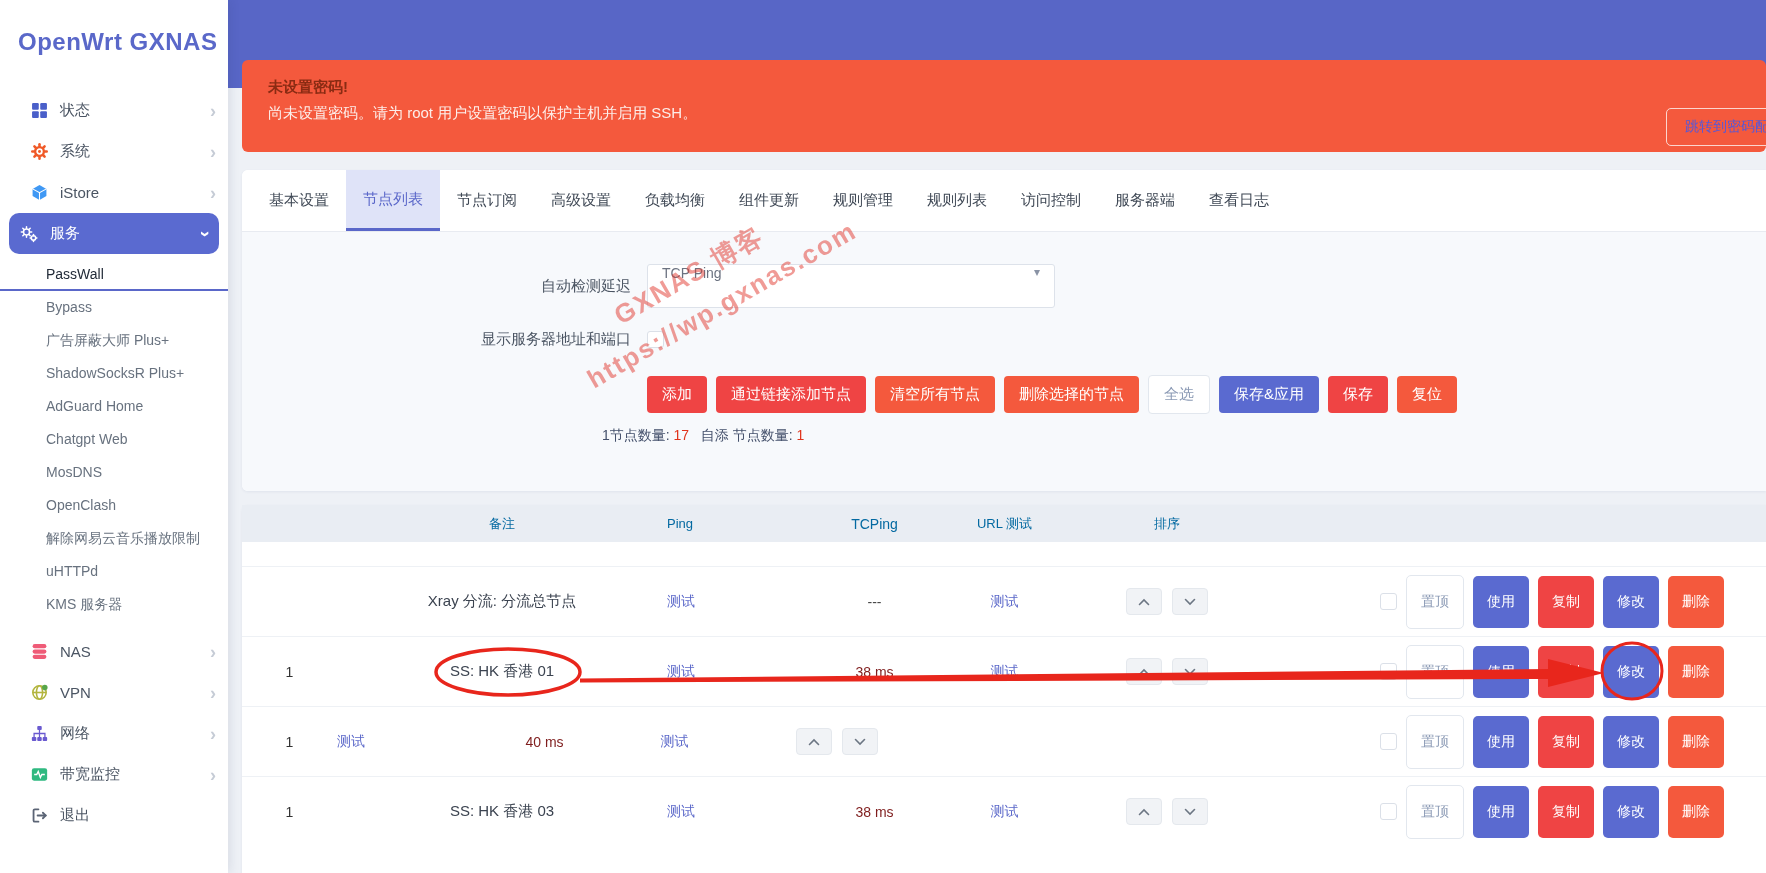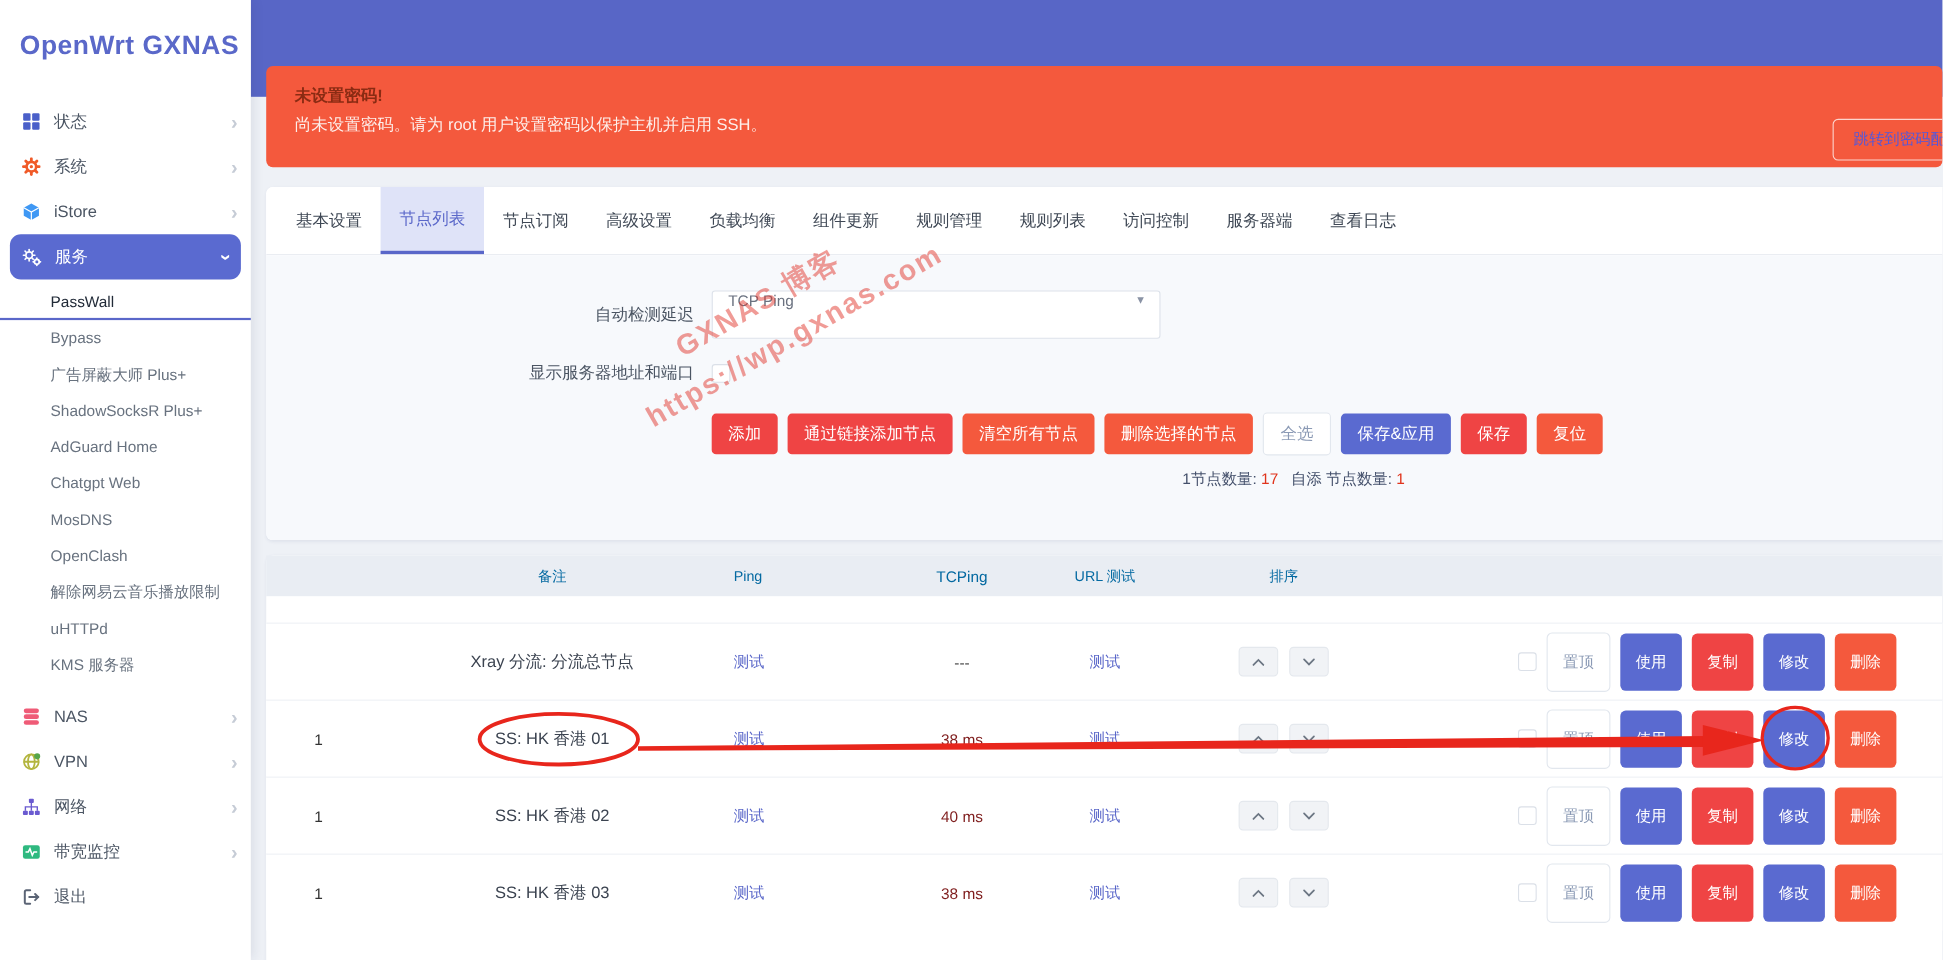--- a/index.html
+++ b/index.html
@@ -5,21 +5,21 @@
   * { margin:0; padding:0; box-sizing:border-box; }
   html,body { width:1766px; height:873px; overflow:hidden; background:#eef1f6;
     font-family:"Liberation Sans","DejaVu Sans",sans-serif; }
   .page { display:flex; width:1766px; height:873px; position:relative; }
 
   
   .sidebar { flex:0 0 228px; width:228px; background:#fff; position:relative; z-index:3;
     box-shadow:2px 0 10px rgba(30,40,80,.10); }
   .logo { padding:28px 0 0 18px; height:90px; font-size:24px; font-weight:bold;
     color:#5a68c9; letter-spacing:.5px; }
-  .mi { display:flex; align-items:center; height:41px; padding:0 12px 0 18px;
+  .mi { display:flex; align-items:center; height:41px; padding:0 12px 0 29px;
     color:#4b5563; font-size:15px; cursor:pointer; }
   .mi .ic { width:20px; height:18px; margin-right:11px; display:flex; align-items:center; justify-content:center; }
   .mi .lbl { flex:1; }
   .chev { color:#c6ccd6; font-size:18px; line-height:1; font-weight:bold; }
   .mi.active { background:#5a6ad0; color:#fff; border-radius:10px; margin:0 9px; padding:0 10px; }
   .mi.active .chev { color:#fff; display:inline-block; transform:rotate(90deg); }
   .submenu { padding:4px 0 10px; }
   .smi { height:33px; line-height:33px; padding-left:46px; font-size:14px; color:#68727f; cursor:pointer; }
   .smi.active { color:#222b38; border-bottom:2px solid #5a67c9; }
 
@@ -50,21 +50,21 @@
   .caret { color:#8a93a5; font-size:12px; }
   .checkbox { width:17px; height:17px; border:1px solid #dbe0e8; border-radius:3px;
     background:#fff; display:inline-block; cursor:pointer; }
   .btn-row { display:flex; gap:9px; margin:26px 0 0 405px; align-items:center; }
   .btn { border:none; border-radius:4px; color:#fff; font-size:15px; padding:9px 15px;
     cursor:pointer; font-family:inherit; white-space:nowrap; }
   .btn.blue { background:#ef4444; }
   .btn.indigo { background:#5a6ad0; }
   .btn.orange { background:#f4593d; }
   .btn.ghost { background:#fff; border:1px solid #e2e7ee; color:#8b9ab5; }
-  .count-line { margin:13px 16px 0 360px; font-size:14px; color:#44506b;text-align:center; }
+  .count-line { margin:13px 16px 0 360px; font-size:14px; color:#44506b; }
   .count-line .red { color:#e0341c; }
 
   .card-table { margin-top:12px; height:420px; }
   .thead { display:flex; align-items:center; height:37px; background:#e9edf3;
     margin-top:14px; font-size:13px; color:#0369a1; }
   .rows { margin-top:24px; }
   .trow { display:flex; align-items:center; height:70px; border-top:1px solid #eef1f5;
     font-size:15px; color:#3b4350; background:#fff; }
   .c-num { width:95px; text-align:center; font-size:14px; color:#333; }
   .c-remark { width:330px; text-align:center; }
@@ -360,21 +360,20 @@
             <button class="btn sm ghost">置顶</button>
             <button class="btn sm indigo">使用</button>
             <button class="btn sm blue">复制</button>
             <button class="btn sm indigo">修改</button>
             <button class="btn sm orange">删除</button>
           </div>
         </div>
 
         <div class="trow">
           <div class="c-num">1</div>
-          <div class="c-remark">SS: HK 香港 02</div>
           <div class="c-ping"><span class="test">测试</span></div>
           <div class="c-tcping green">40 ms</div>
           <div class="c-url"><span class="test">测试</span></div>
           <div class="c-sort">
             <button class="sortbtn">
                 <svg width="12" height="8" viewBox="0 0 12 8">
                   <path d="M1.5 6.5 L6 2 L10.5 6.5" stroke="#6c7683" stroke-width="1.6" fill="none" stroke-linecap="round"></path>
                 </svg>
               </button>
             <button class="sortbtn">

